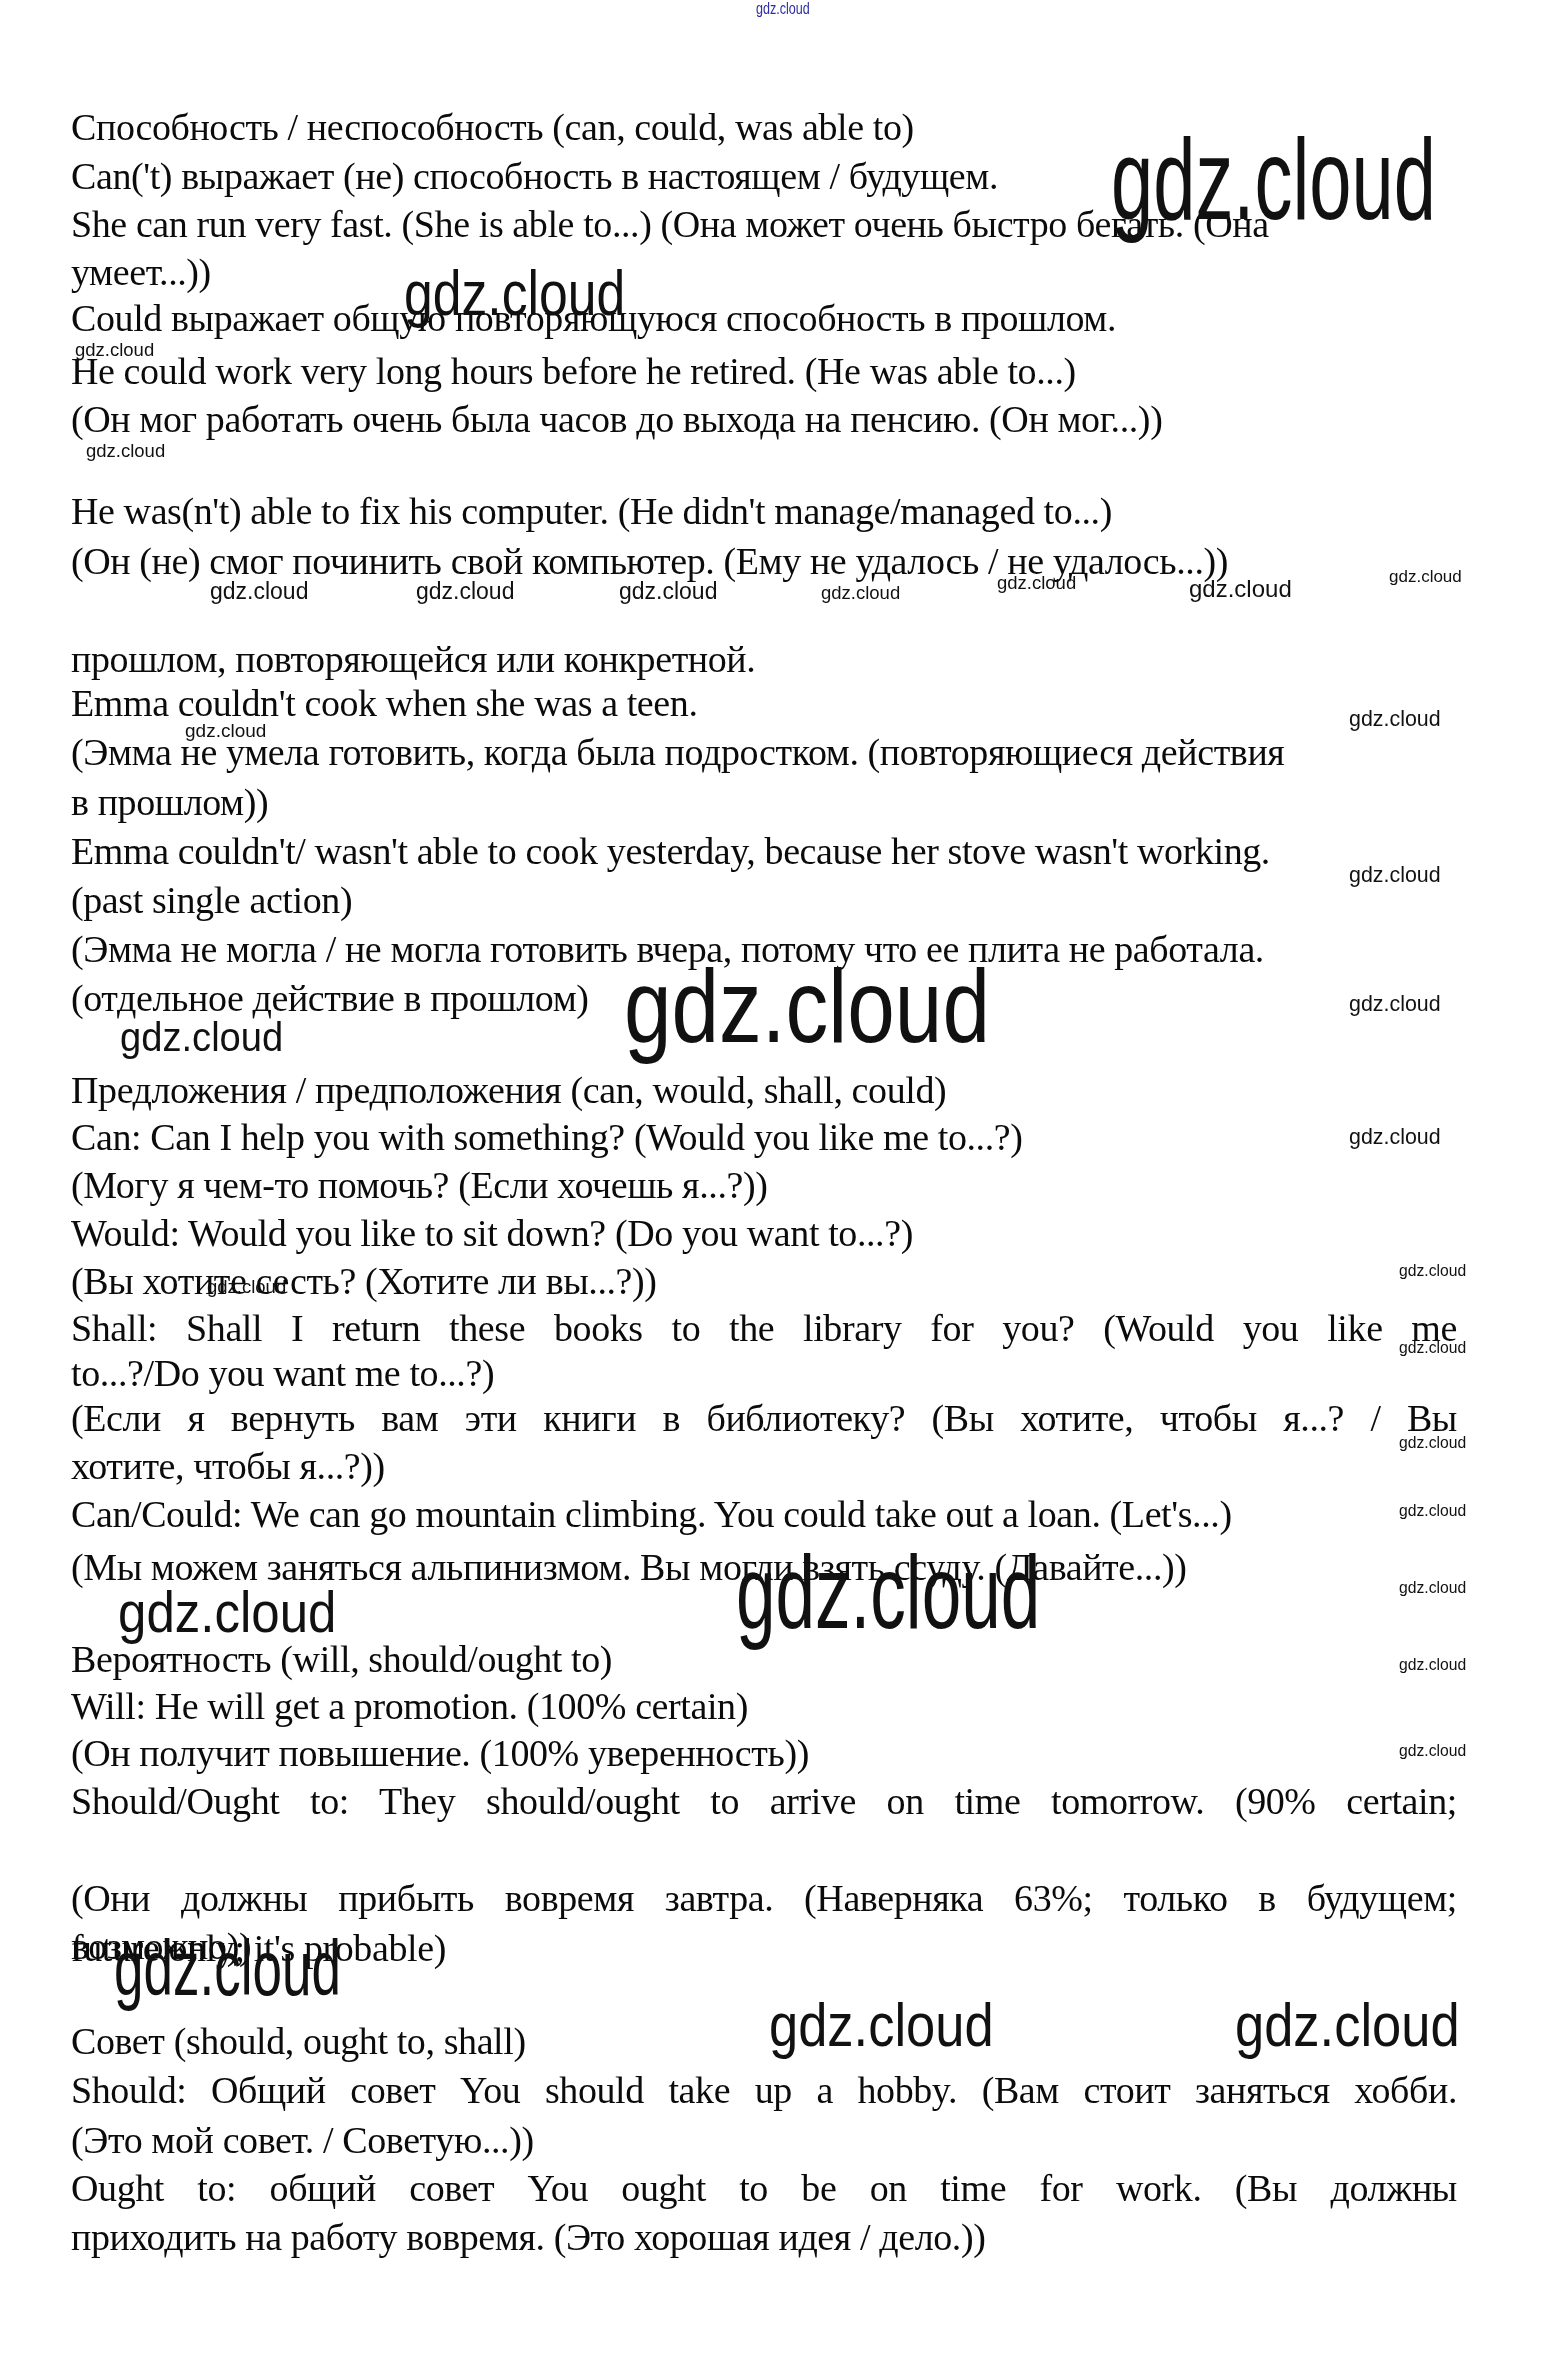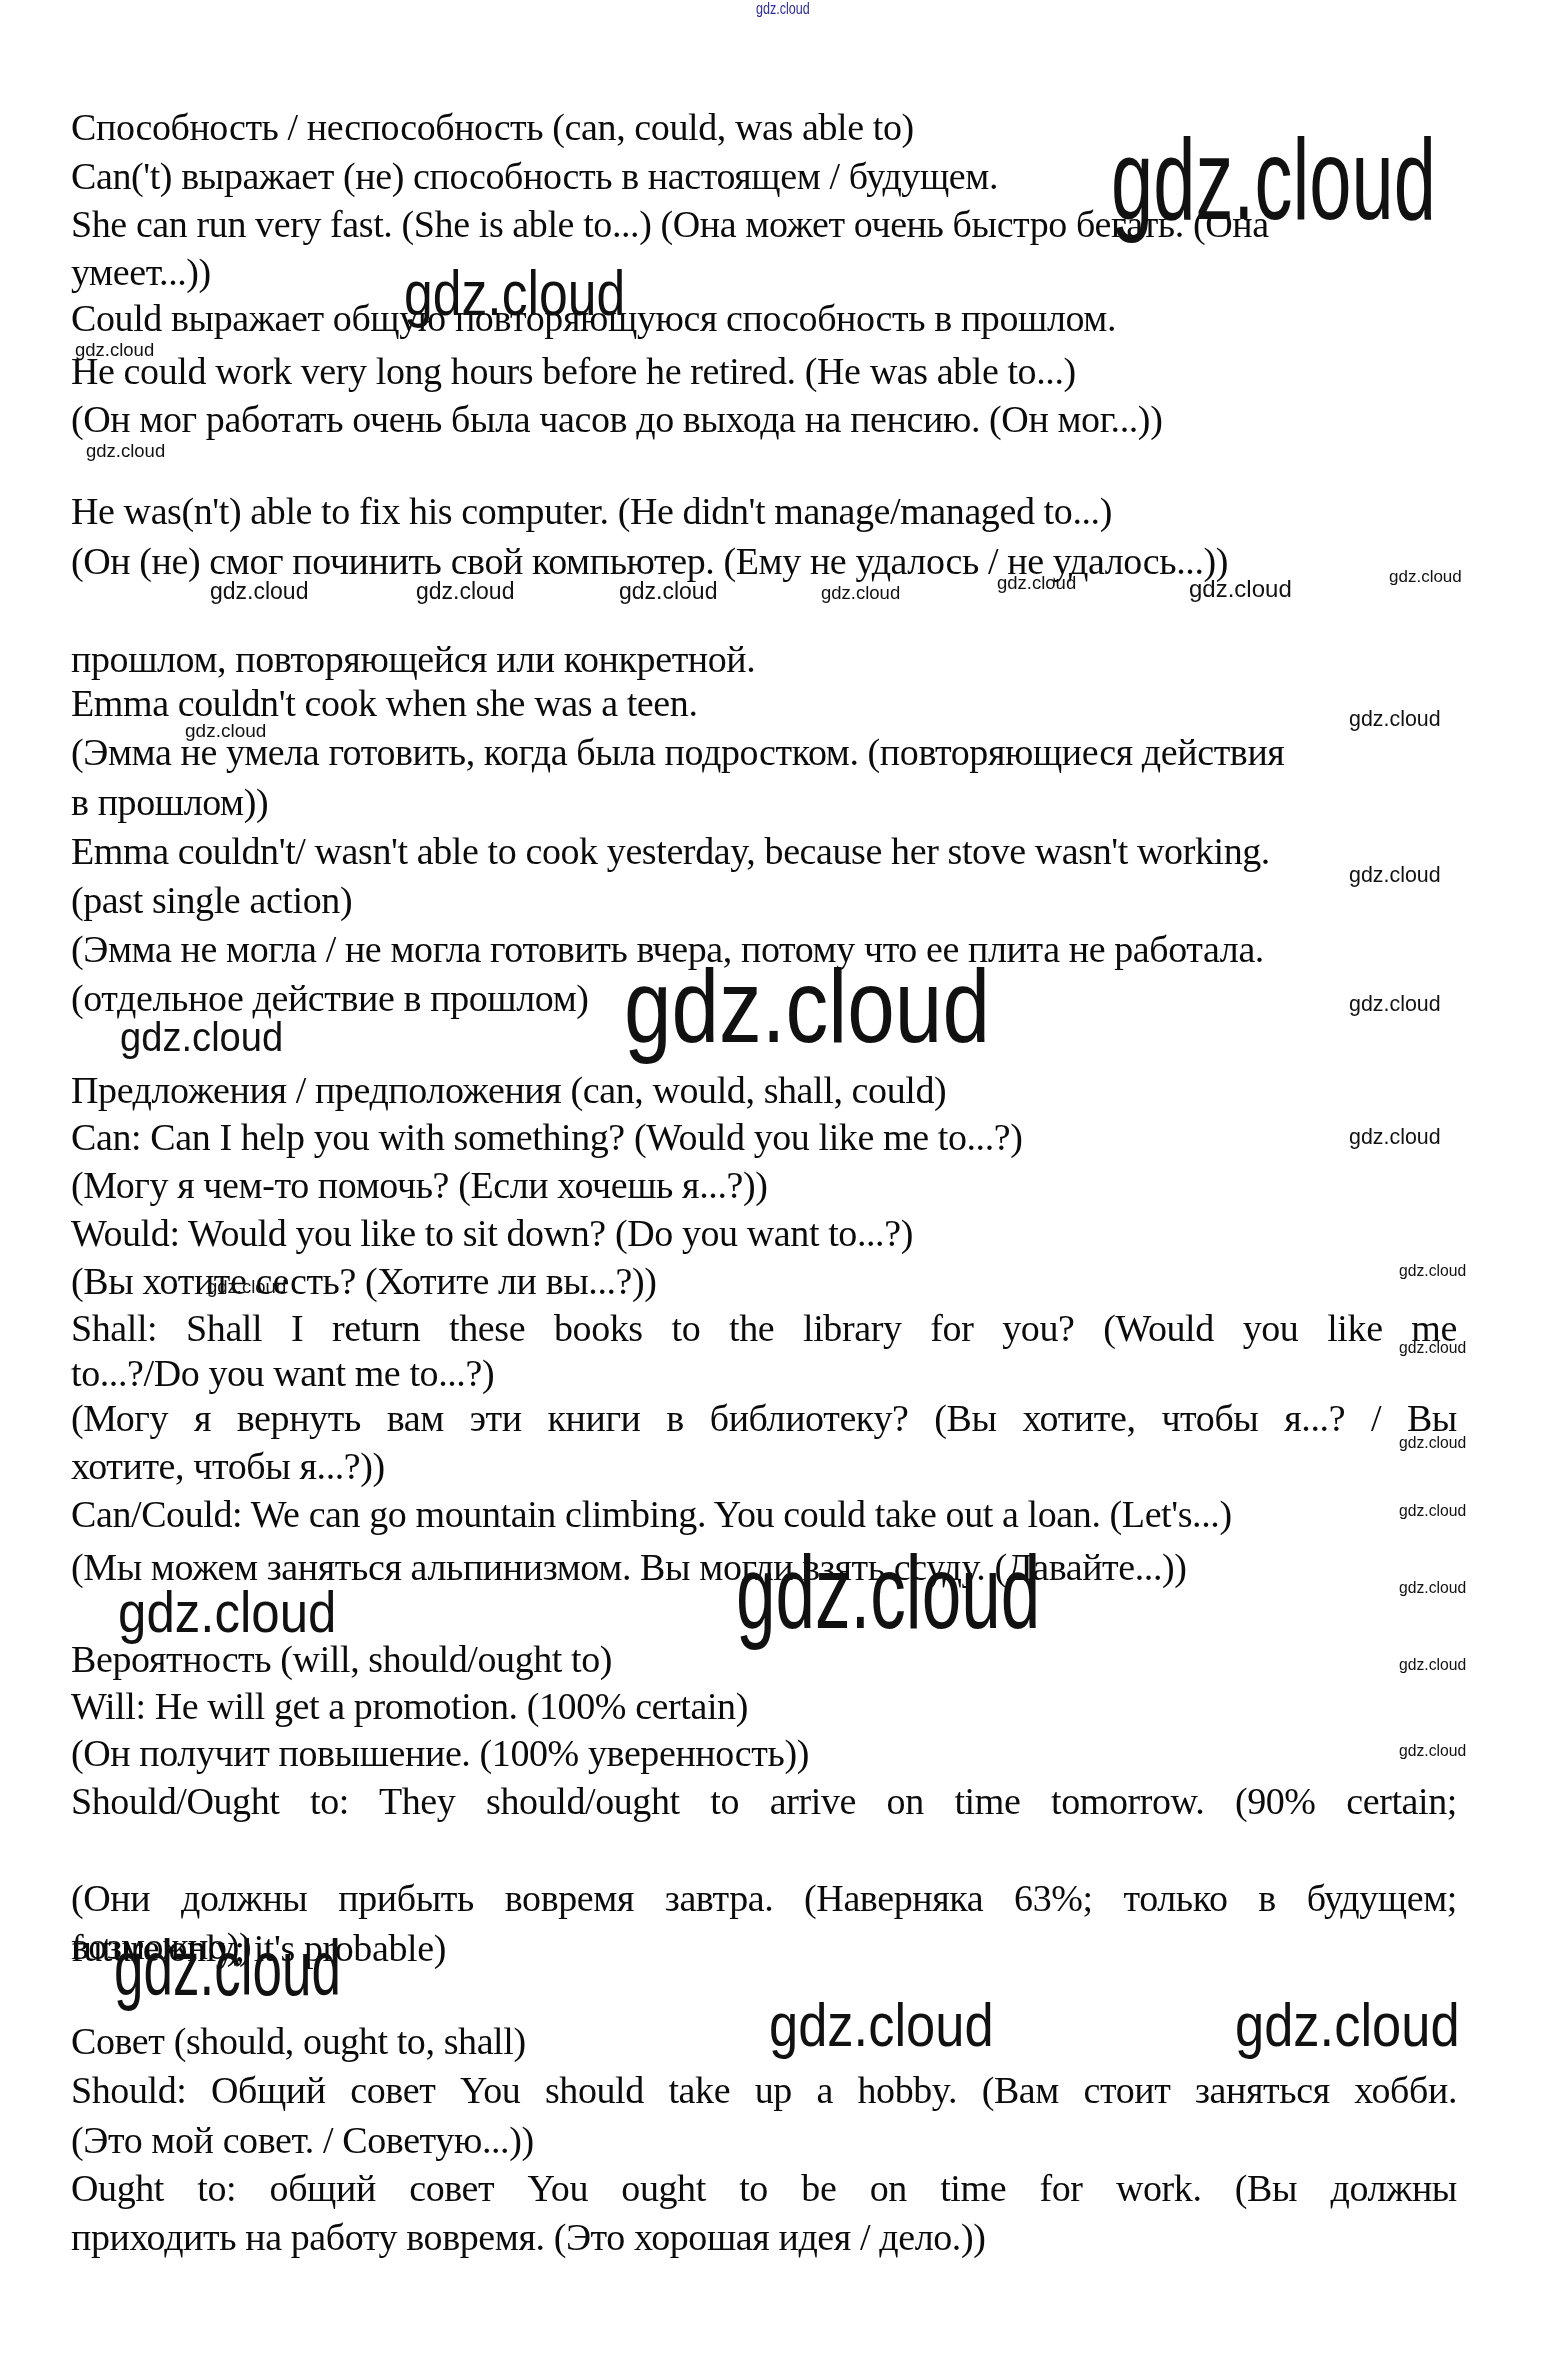--- a/index.html
+++ b/index.html
@@ -56,21 +56,21 @@
   <div class="ln" style="top:881px">(past single action)</div>
   <div class="ln" style="top:979px">(отдельное действие в прошлом)</div>
   <div class="ln" style="top:930px">(Эмма не могла / не могла готовить вчера, потому что ее плита не работала.</div>
   <div class="ln" style="top:1071px">Предложения / предположения (can, would, shall, could)</div>
   <div class="ln" style="top:1118px">Can: Can I help you with something? (Would you like me to...?)</div>
   <div class="ln" style="top:1166px">(Могу я чем-то помочь? (Если хочешь я...?))</div>
   <div class="ln" style="top:1214px">Would: Would you like to sit down? (Do you want to...?)</div>
   <div class="ln" style="top:1262px">(Вы хотите сесть? (Хотите ли вы...?))</div>
   <div class="ln j" style="top:1309px">Shall: Shall I return these books to the library for you? (Would you like me</div>
   <div class="ln" style="top:1354px">to...?/Do you want me to...?)</div>
-  <div class="ln j" style="top:1399px">(Могу я вернуть вам эти книги в библиотеку? (Вы хотите, чтобы я...? / Вы</div>
+  <div class="ln j" style="top:1399px">(Если я вернуть вам эти книги в библиотеку? (Вы хотите, чтобы я...? / Вы</div>
   <div class="ln" style="top:1447px">хотите, чтобы я...?))</div>
   <div class="ln" style="top:1495px">Can/Could: We can go mountain climbing. You could take out a loan. (Let's...)</div>
   <div class="ln" style="top:1548px">(Мы можем заняться альпинизмом. Вы могли взять ссуду. (Давайте...))</div>
   <div class="ln" style="top:1640px">Вероятность (will, should/ought to)</div>
   <div class="ln" style="top:1687px">Will: He will get a promotion. (100% certain)</div>
   <div class="ln" style="top:1734px">(Он получит повышение. (100% уверенность))</div>
   <div class="ln j" style="top:1782px">Should/Ought to: They should/ought to arrive on time tomorrow. (90% certain;</div>
   <div class="ln" style="top:1929px">future only; it's probable)</div>
   <div class="ln j" style="top:1879px">(Они должны прибыть вовремя завтра. (Наверняка 63%; только в будущем;</div>
   <div class="ln" style="top:1927px">возможно))</div>

